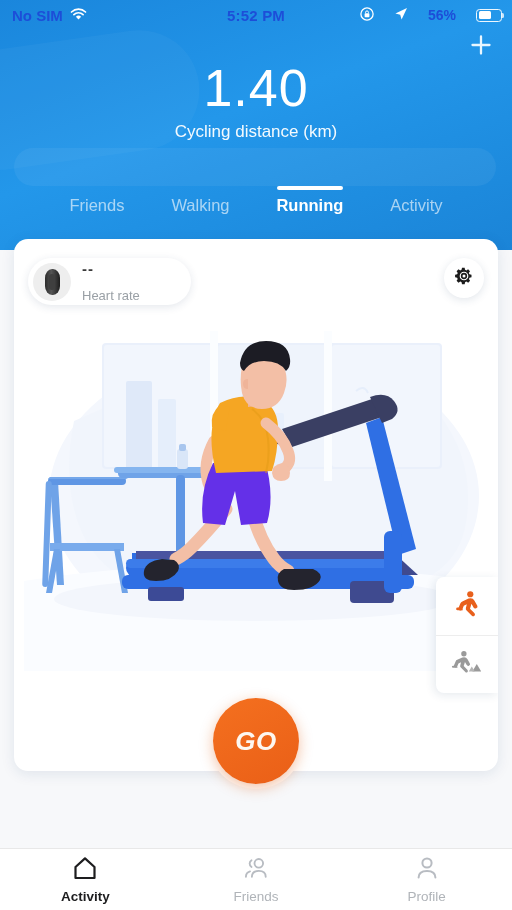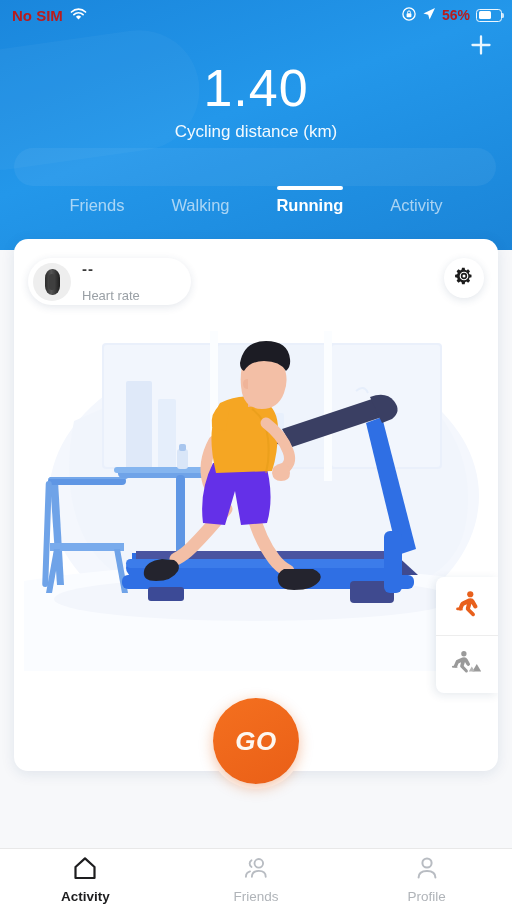--- a/index.html
+++ b/index.html
@@ -31,28 +31,27 @@
     position:absolute; left:-60px; top:40px; width:260px; height:120px;
     background:rgba(255,255,255,0.035);
     border-radius:60px;
     transform:rotate(-8deg);
   }
 
   
   .statusbar {
     position:absolute; left:0; top:0; width:512px; height:30px;
     display:flex; align-items:center;
-    color:#b91c1c;
+    color:#1d4ed8;
     font-size:15px; font-weight:bold;
     z-index:5;
-    justify-content:space-between;
   }
   .sb-left { display:flex; align-items:center; gap:7px; padding-left:12px; width:185px; }
   .sb-center { flex:1; text-align:center; font-size:15px; font-weight:bold; letter-spacing:0.2px; }
-  .sb-right { display:flex; align-items:center; justify-content:flex-end; gap:6px; padding-right:10px; width:185px; }
+  .sb-right { display:flex; align-items:center; justify-content:flex-end; gap:20px; padding-right:10px; width:185px; }
   .sb-sim { font-size:15px; font-weight:bold; }
   .sb-pct { font-size:14px; font-weight:bold; }
   .battery {
     width:26px; height:13px;
     border:1.6px solid rgba(255,255,255,0.92);
     border-radius:3.5px;
     position:relative;
     display:flex; align-items:center;
   }
   .battery::after {
@@ -243,20 +242,21 @@
     <div class="sb-left">
       <span class="sb-sim">No SIM</span>
       <span>
         <svg width="17" height="13" viewBox="0 0 17 13">
           <path d="M8.5 11.6 L5.9 8.7 a3.9 3.9 0 0 1 5.2 0 Z" fill="#ffffff"></path>
           <path d="M3.9 6.6 a6.7 6.7 0 0 1 9.2 0" stroke="#ffffff" stroke-width="1.7" fill="none" stroke-linecap="round"></path>
           <path d="M1.5 4.0 a10.2 10.2 0 0 1 14 0" stroke="#ffffff" stroke-width="1.7" fill="none" stroke-linecap="round"></path>
         </svg>
       </span>
     </div>
+    <div class="sb-center">5:52 PM</div>
     <div class="sb-right">
       <span>
         <svg width="14" height="14" viewBox="0 0 14 14">
           <circle cx="7" cy="7" r="6.1" fill="none" stroke="#ffffff" stroke-width="1.3"></circle>
           <rect x="4.6" y="6.3" width="4.8" height="4" rx="0.8" fill="#ffffff"></rect>
           <path d="M5.6 6.3 v-1 a1.4 1.4 0 0 1 2.8 0 v1" fill="none" stroke="#ffffff" stroke-width="1"></path>
         </svg>
       </span>
       <span>
         <svg width="14" height="14" viewBox="0 0 14 14">

